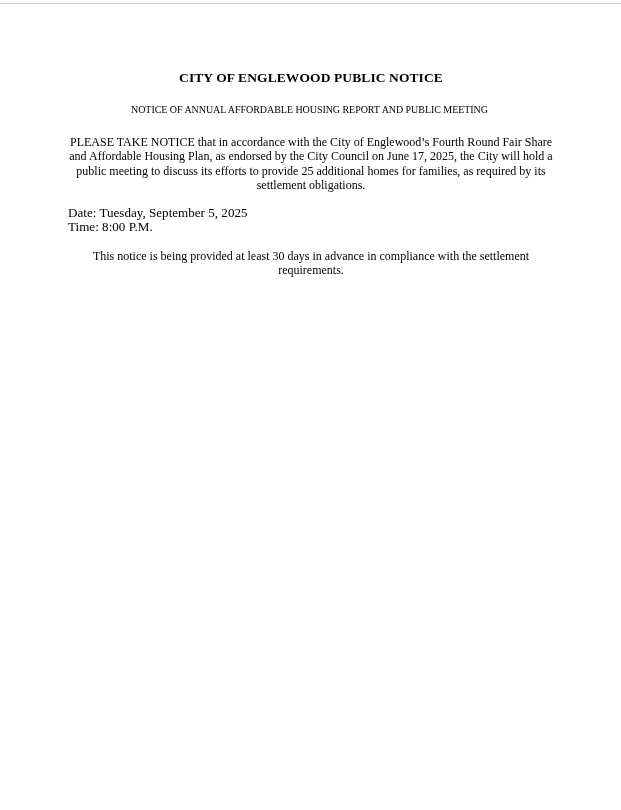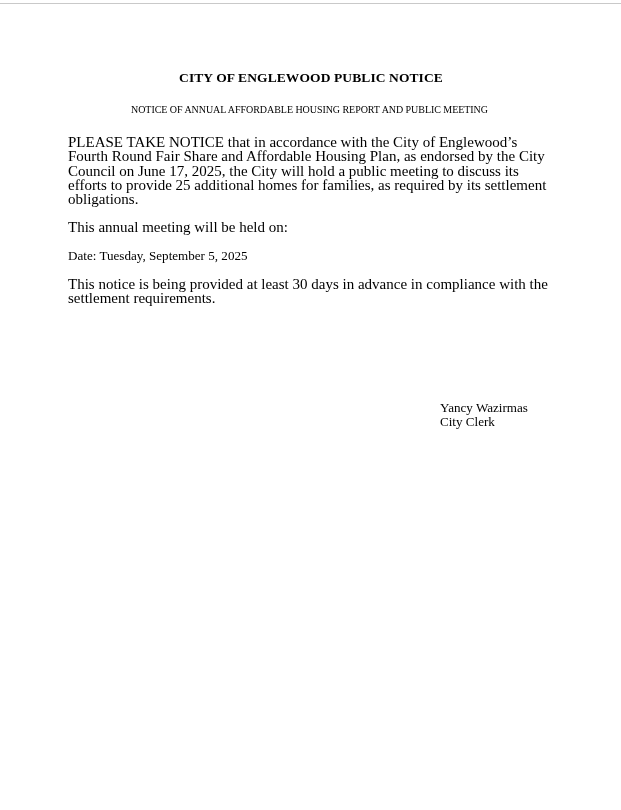--- a/index.html
+++ b/index.html
@@ -52,24 +52,24 @@
     font-size: 10px;
     font-weight: normal;
     text-align: center;
     letter-spacing: -0.05px;
     line-height: 16px;
     margin: 0 0 17px 0;
     white-space: nowrap;
     margin-left: -3px;
   }
   p.body-para {
-    font-size: 15px;
+    font-size: 12px;
     line-height: 14.3px;
     margin: 0 0 14px 0;
-    text-align: left;
+    text-align: center;
   }
   p.body-para:last-child {
     margin-bottom: 8px;
   }
   .detail-block {
     font-size: 13.1px;
     line-height: 14.3px;
     margin: 0 0 14px 0;
   }
   .detail-line {
@@ -97,31 +97,29 @@
   <div class="top-rule"></div>
 
   <div class="content">
 
     <h1 class="doc-title">CITY OF ENGLEWOOD PUBLIC NOTICE</h1>
 
     <h2 class="doc-subtitle">NOTICE OF ANNUAL AFFORDABLE HOUSING REPORT AND PUBLIC MEETING</h2>
 
     <p class="body-para">PLEASE TAKE NOTICE that in accordance with the City of Englewood’s Fourth Round Fair Share and Affordable Housing Plan, as endorsed by the City Council on June 17, 2025, the City will hold a public meeting to discuss its efforts to provide 25 additional homes for families, as required by its settlement obligations.</p>
 
-    <p class="body-para">This annual meeting will be held on:</p>
 
     <div class="detail-block">
       <span class="detail-line">
         <span class="detail-label">Date:</span><span> Tuesday, September 5, 2025</span>
+      </span>
+      <span class="detail-line">
+        <span class="detail-label">Time:</span><span> 8:00 P.M.</span>
       </span>
     </div>
 
 
     <p class="body-para">This notice is being provided at least 30 days in advance in compliance with the settlement requirements.</p>
 
   </div>
 
-  <div class="signature">
-    <span>Yancy Wazirmas</span>
-    <span>City Clerk</span>
-  </div>
 
 </div>
 
 </body></html>

